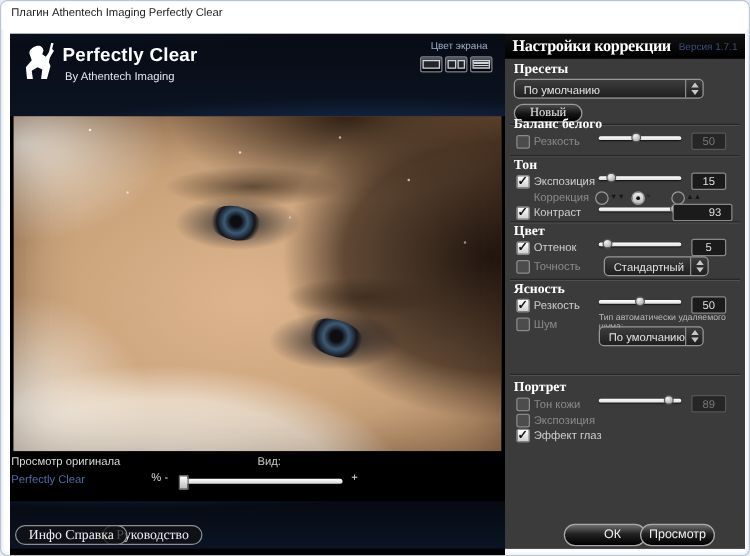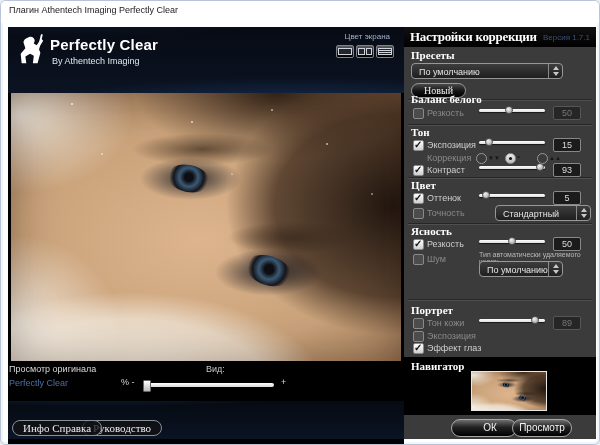--- a/index.html
+++ b/index.html
@@ -206,36 +206,36 @@
     <span class="rglyphx" style="left:113px;top:127px;">≈</span>
     <span class="radio" style="left:133px;top:126px;"></span>
     <span class="rglyphx" style="left:145px;top:128px;">▲▲</span>
 
     <span class="cb on" style="left:9px;top:138px;"></span>
     <span class="plabel" style="left:23px;top:138px;">Контраст</span>
     <div class="slider" style="left:75px;top:136px;width:66px;">
       <div class="track"></div>
         <div class="knob" style="left:93%;"></div>
     </div>
-    <div class="vbox" style="left:149px;top:136px;">93</div>
+    <div class="vbox" style="left:134px;top:136px;padding-left:20px;">93</div>
 
     <div class="divline" style="top:150px;"></div>
 
     <div class="shead" style="top:152px;">Цвет</div>
     <span class="cb on" style="left:9px;top:166px;"></span>
     <span class="plabel" style="left:23px;top:166px;">Оттенок</span>
     <div class="slider" style="left:75px;top:164px;width:66px;">
       <div class="track"></div>
         <div class="knob" style="left:10%;"></div>
     </div>
     <div class="vbox" style="left:149px;top:164px;">5</div>
 
     <span class="cb" style="left:9px;top:181px;"></span>
     <span class="plabel dim" style="left:23px;top:181px;">Точность</span>
-    <div class="dd" style="left:91px;top:178px;width:96px;">
+    <div class="dd" style="left:79px;top:178px;width:84px;">
       <span>Стандартный</span>
       <span class="spin"></span>
     </div>
     <div class="divline" style="top:196px;"></div>
 
     <div class="shead" style="top:198px;">Ясность</div>
     <span class="cb on" style="left:9px;top:212px;"></span>
     <span class="plabel" style="left:23px;top:212px;">Резкость</span>
     <div class="slider" style="left:75px;top:210px;width:66px;">
       <div class="track"></div>
@@ -258,28 +258,19 @@
     <div class="slider" style="left:75px;top:289px;width:66px;">
       <div class="track"></div>
         <div class="knob" style="left:85%;"></div>
     </div>
     <div class="vbox dis" style="left:149px;top:289px;">89</div>
     <span class="cb" style="left:9px;top:304px;"></span>
     <span class="plabel dim" style="left:23px;top:304px;">Экспозиция</span>
     <span class="cb on" style="left:9px;top:316px;"></span>
     <span class="plabel" style="left:23px;top:316px;">Эффект глаз</span>
 
-    <div class="navband">
-      <div class="shead" style="top:3px;">Навигатор</div>
-      <div class="navthumb">
-        <div class="photo">
-          <span class="eye l"></span>
-          <span class="eye r"></span>
-        </div>
-      </div>
-    </div>
 
     <div class="actionbar">
       <div class="abtn" style="left:47px;width:52px;padding-left:12px;">ОК</div>
       <div class="abtn" style="left:108px;width:58px;">Просмотр</div>
     </div>
   </div>
 </div>
 
 </body></html>

